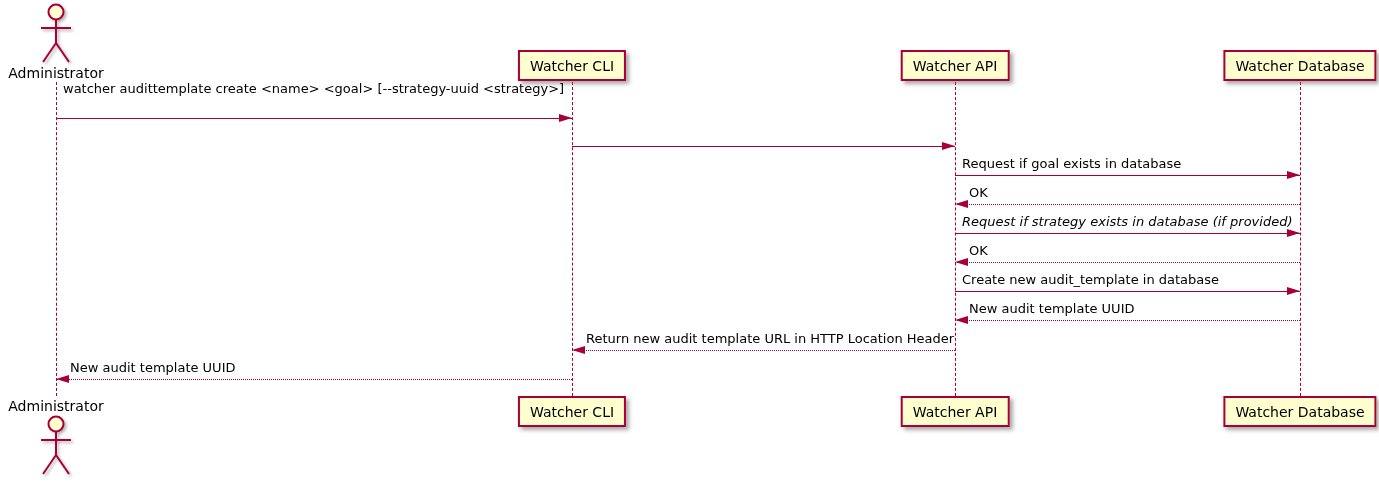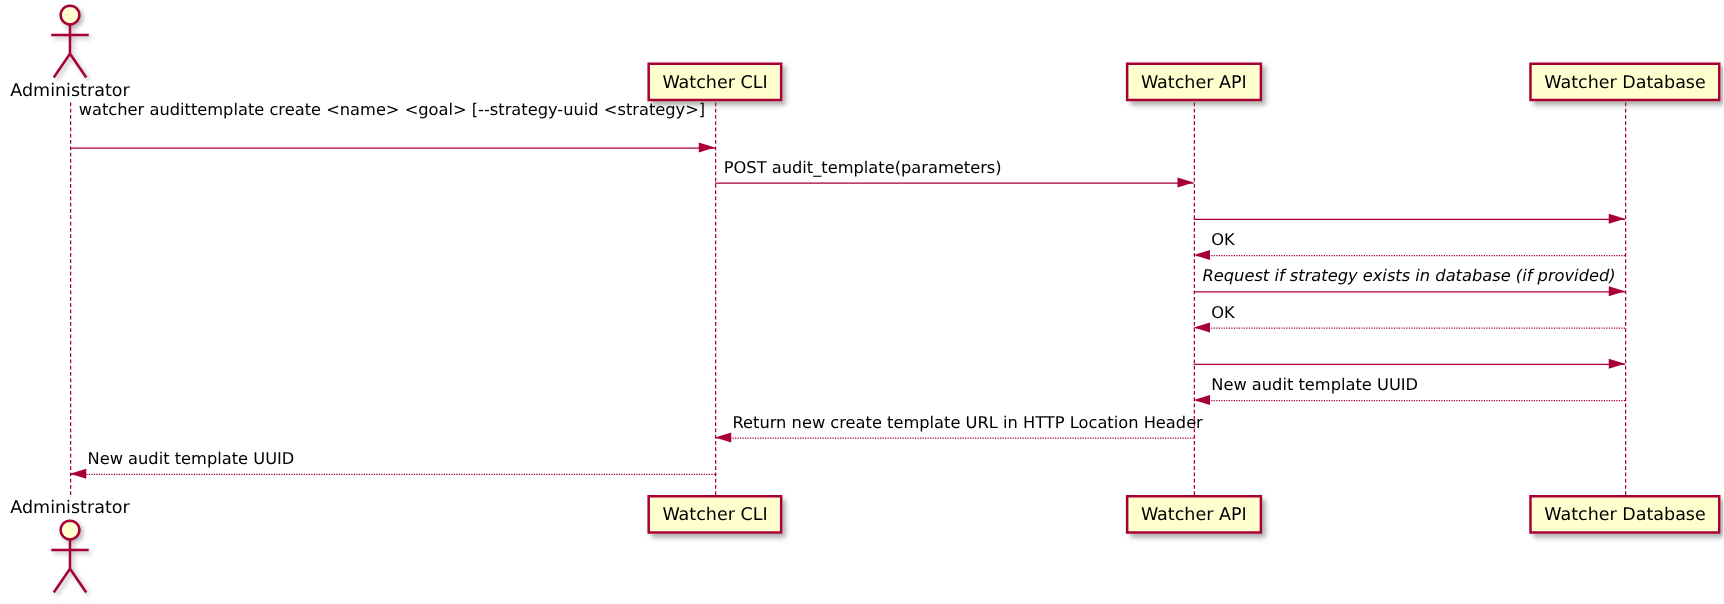--- a/index.html
+++ b/index.html
@@ -67,36 +67,37 @@
     <div class="pbox" style="left: 955px; top: 50px;">Watcher API</div>
     <div class="pbox" style="left: 955px; top: 396px;">Watcher API</div>
     <div class="lifeline" style="left: 1300px; top: 82px; height: 314px;"></div>
     <div class="pbox" style="left: 1300px; top: 50px;">Watcher Database</div>
     <div class="pbox" style="left: 1300px; top: 396px;">Watcher Database</div>
     <div class="msg-line solid" style="left: 56px; top: 118px; width: 516px;"></div>
     <div class="arrow right" style="left: 559px; top: 114px;"></div>
     <div class="msg-label" style="left: 63px; top: 81px;">watcher audittemplate create &lt;name&gt; &lt;goal&gt; [--strategy-uuid &lt;strategy&gt;]</div>
     <div class="msg-line solid" style="left: 572px; top: 146px; width: 383px;"></div>
     <div class="arrow right" style="left: 942px; top: 142px;"></div>
-    <div class="msg-label" style="left: 579px; top: 127px;">POST audit_template(parameters)</div>
     <div class="msg-line solid" style="left: 955px; top: 175px; width: 345px;"></div>
     <div class="arrow right" style="left: 1287px; top: 171px;"></div>
+    <div class="msg-label" style="left: 962px; top: 156px;">Request if goal exists in database</div>
     <div class="msg-line dotted" style="left: 955px; top: 204px; width: 345px;"></div>
     <div class="arrow left" style="left: 955px; top: 200px;"></div>
     <div class="msg-label" style="left: 969px; top: 185px;">OK</div>
     <div class="msg-line solid" style="left: 955px; top: 233px; width: 345px;"></div>
     <div class="arrow right" style="left: 1287px; top: 229px;"></div>
     <div class="msg-label" style="left: 962px; top: 214px; font-style: italic;">Request if strategy exists in database (if provided)</div>
     <div class="msg-line dotted" style="left: 955px; top: 262px; width: 345px;"></div>
     <div class="arrow left" style="left: 955px; top: 258px;"></div>
     <div class="msg-label" style="left: 969px; top: 243px;">OK</div>
     <div class="msg-line solid" style="left: 955px; top: 291px; width: 345px;"></div>
     <div class="arrow right" style="left: 1287px; top: 287px;"></div>
+    <div class="msg-label" style="left: 962px; top: 272px;">Create new audit_template in database</div>
     <div class="msg-line dotted" style="left: 955px; top: 320px; width: 345px;"></div>
     <div class="arrow left" style="left: 955px; top: 316px;"></div>
     <div class="msg-label" style="left: 969px; top: 301px;">New audit template UUID</div>
     <div class="msg-line dotted" style="left: 572px; top: 350px; width: 383px;"></div>
     <div class="arrow left" style="left: 572px; top: 346px;"></div>
-    <div class="msg-label" style="left: 586px; top: 331px;">Return new create template URL in HTTP Location Header</div>
+    <div class="msg-label" style="left: 586px; top: 331px;">Return new audit template URL in HTTP Location Header</div>
     <div class="msg-line dotted" style="left: 56px; top: 379px; width: 516px;"></div>
     <div class="arrow left" style="left: 56px; top: 375px;"></div>
     <div class="msg-label" style="left: 70px; top: 360px;">New audit template UUID</div>
   </div>
 
 </body></html>

